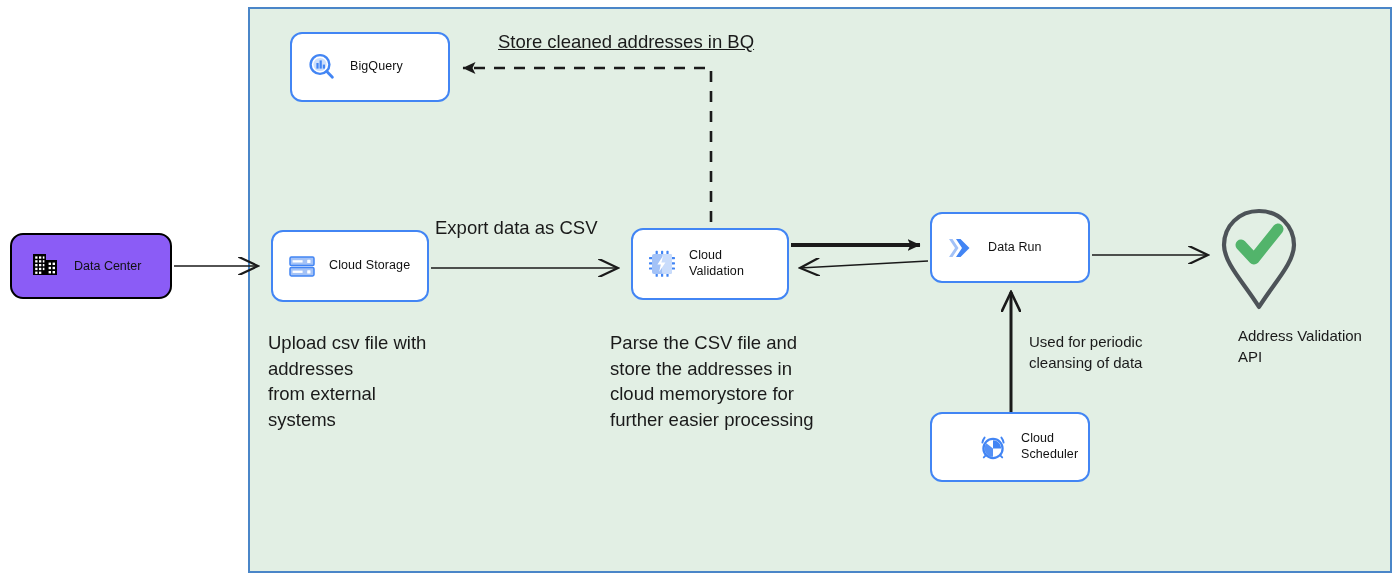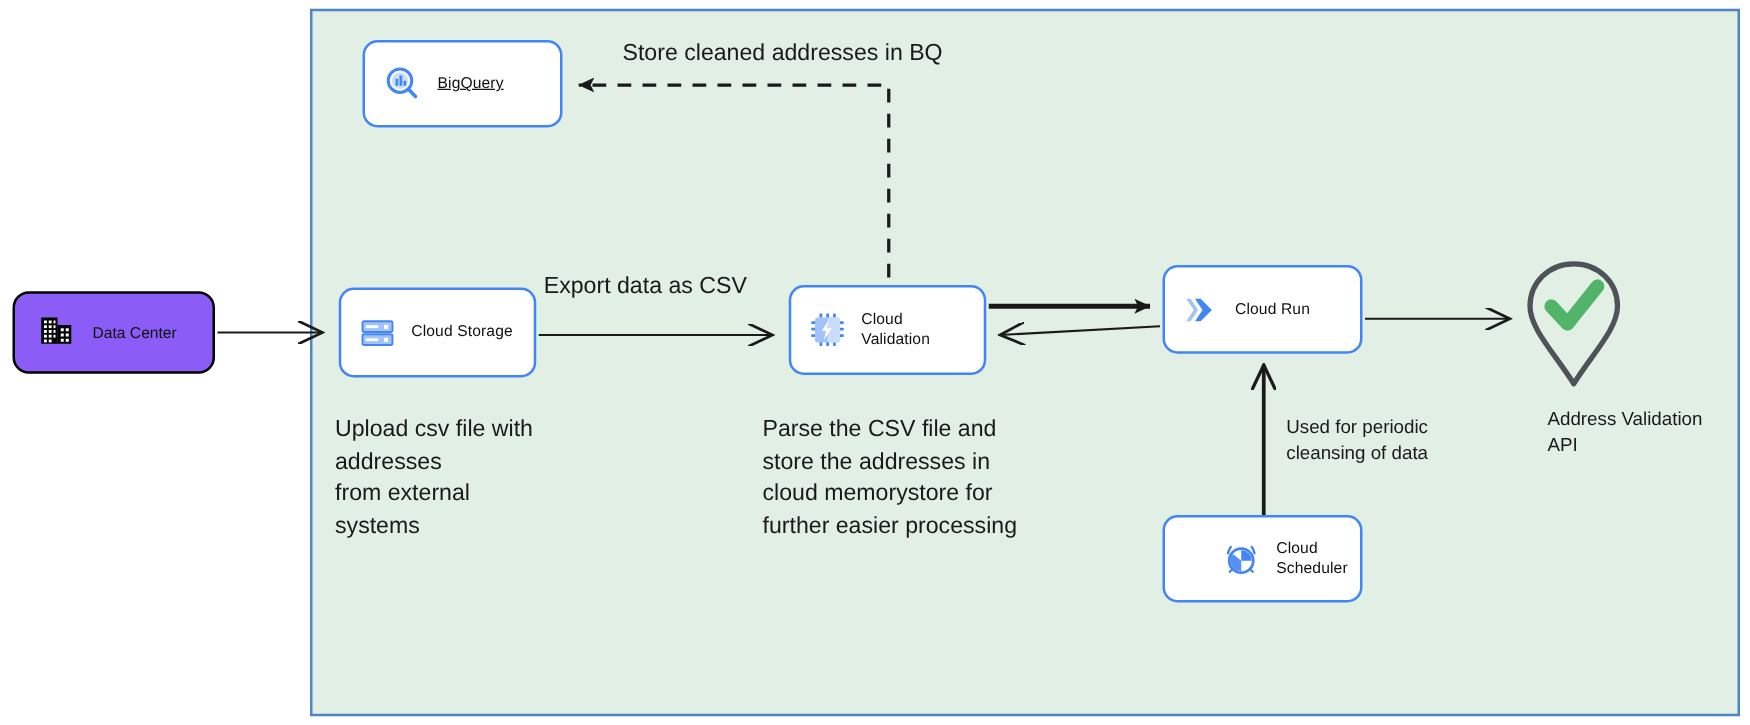--- a/index.html
+++ b/index.html
@@ -32,21 +32,21 @@
   
   .dc{
     position:absolute;left:10px;top:233px;width:162px;height:66px;
     background:#8b5cf6;border:2.5px solid #000;border-radius:13px;
     display:flex;align-items:center;box-sizing:border-box;
   }
   .dc .lbl{margin-left:14px;font-size:12.5px;color:#111;}
 
   
   .txt{position:absolute;color:#1a1a1a;white-space:pre-line;}
-  .t-top   {left:498px;top:31px;font-size:18.5px;}
+  .t-top   {left:498px;top:31px;font-size:18.5px;text-decoration:underline;}
   .t-csv   {left:435px;top:217px;font-size:18.5px;}
   .t-up    {left:268px;top:330px;font-size:18.5px;line-height:25.5px;}
   .t-parse {left:610px;top:330px;font-size:18.5px;line-height:25.5px;}
   .t-per   {left:1029px;top:331px;font-size:15px;line-height:21px;}
   .t-api   {left:1238px;top:325px;font-size:15px;line-height:21px;}
   svg{overflow:visible;}
 </style>
 </head>
 <body>
 
@@ -124,21 +124,21 @@
           <rect x="18.6" y="17.8" width="2.4" height="2.4"></rect>
             <rect x="22.6" y="17.8" width="2.4" height="2.4"></rect>
           <rect x="18.6" y="22" width="2.4" height="2.4"></rect>
             <rect x="22.6" y="22" width="2.4" height="2.4"></rect>
         </g>
       </svg>
     </span>
     <span class="lbl">Data Center</span>
   </div>
 
-  <div class="node" style="left:290px;top:32px;width:160px;height:70px;text-decoration:underline;">
+  <div class="node" style="left:290px;top:32px;width:160px;height:70px;">
     <span class="ic">
       <svg width="32" height="32" viewBox="0 0 32 32">
         <circle cx="14" cy="13.5" r="9.4" fill="none" stroke="#4285f4" stroke-width="2.4"></circle>
         <circle cx="14" cy="13.5" r="6.6" fill="#a3c2f7" opacity=".55"></circle>
         <rect x="10.4" y="12" width="2.2" height="5.6" fill="#4285f4"></rect>
         <rect x="13.6" y="9.4" width="2.2" height="8.2" fill="#4285f4"></rect>
         <rect x="16.8" y="13.6" width="2.2" height="4" fill="#4285f4"></rect>
         <line x1="20.6" y1="20.2" x2="26.4" y2="26.2" stroke="#4285f4" stroke-width="2.8" stroke-linecap="round"></line>
       </svg>
     </span>
@@ -187,21 +187,21 @@
 Validation</span>
   </div>
 
   <div class="node" style="left:930px;top:212px;width:160px;height:71px;">
     <span class="ic">
       <svg width="30" height="26" viewBox="0 0 30 26">
         <path d="M3 4 L9 13 L3 22 L6.5 22 L12.5 13 L6.5 4 Z" fill="#a3c2f7"></path>
         <path d="M10 4 L16 13 L10 22 L14.5 22 L23.5 13 L14.5 4 Z" fill="#4285f4"></path>
       </svg>
     </span>
-    <span class="lbl">Cloud Run</span>
+    <span class="lbl">Data Run</span>
   </div>
 
   <div class="node" style="left:930px;top:412px;width:160px;height:70px;padding-left:31px;">
     <span class="ic">
       <svg width="32" height="32" viewBox="0 0 32 32">
         <circle cx="16" cy="17.5" r="9.6" fill="none" stroke="#4285f4" stroke-width="2.2"></circle>
         <path d="M16 9.2 A8.3 8.3 0 0 1 24.3 17.5 L16 17.5 Z" fill="#4285f4"></path>
         <path d="M16 17.5 L16 25.8 A8.3 8.3 0 0 1 9.4 12.2 Z" fill="#4285f4" opacity=".9"></path>
         <path d="M7.6 6.6 A11 11 0 0 0 5.4 11.6" fill="none" stroke="#4285f4" stroke-width="1.9" stroke-linecap="round"></path>
         <path d="M24.4 6.6 A11 11 0 0 1 26.6 11.6" fill="none" stroke="#4285f4" stroke-width="1.9" stroke-linecap="round"></path>

